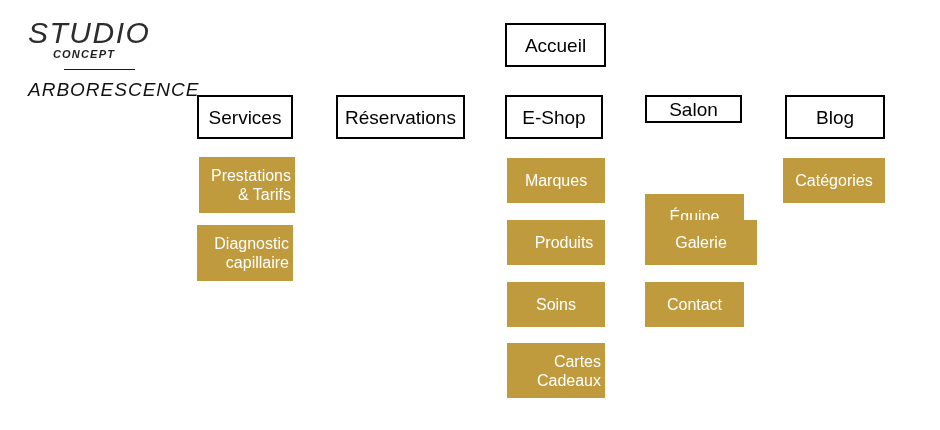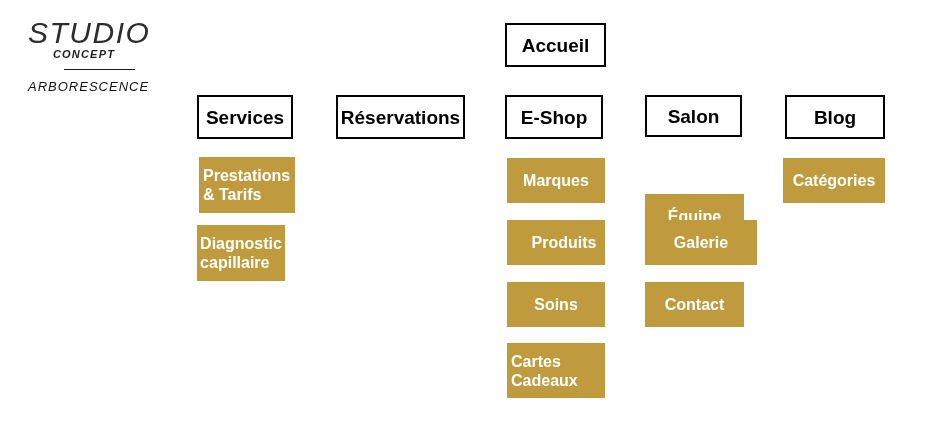--- a/index.html
+++ b/index.html
@@ -42,37 +42,36 @@
     margin-top: -2px;
     line-height: 13px;
   }
   .logo-divider {
     border: 0;
     border-top: 1.5px solid #1a1a1a;
     width: 71px;
     margin: 8px 0 0 36px;
   }
   .logo-caption {
-    font-size: 13px;
+    font-size: 19px;
     font-weight: 400;
     letter-spacing: 1px;
     color: #111111;
     margin-top: 9px;
     white-space: nowrap;
   }
 
   
   .node {
     position: absolute;
     box-sizing: border-box;
     display: flex;
     align-items: center;
     justify-content: center;
-    text-align: left;
-    font-weight: bold;
+    text-align: right;
   }
   .node.page {
     background: #ffffff;
     border: 2.5px solid var(--node_border, #000000);
     color: var(--text_color, #000000);
     font-size: 19px;
     line-height: 21px;
   }
   .node.child {
     background: var(--accent_gold, #BF9B3D);
@@ -92,25 +91,25 @@
     <div class="logo-sub">CONCEPT</div>
     <hr class="logo-divider">
     <div class="logo-caption">ARBORESCENCE</div>
   </div>
 
   <div class="node page" style="left:505px;top:23px;width:101px;height:44px;">Accueil</div>
 
   <div class="node page" style="left:197px;top:95px;width:96px;height:44px;">Services</div>
   <div class="node page" style="left:336px;top:95px;width:129px;height:44px;">Réservations</div>
   <div class="node page" style="left:505px;top:95px;width:98px;height:44px;">E-Shop</div>
-  <div class="node page" style="left:645px;top:95px;width:97px;height:42px;">Salon</div>
+  <div class="node page" style="left:645px;top:95px;width:97px;height:28px;">Salon</div>
   <div class="node page" style="left:785px;top:95px;width:100px;height:44px;">Blog</div>
 
   <div class="node child" style="left:199px;top:157px;width:96px;height:56px;">Prestations &amp; Tarifs</div>
-  <div class="node child" style="left:197px;top:225px;width:88px;height:56px;">Diagnostic capillaire</div>
+  <div class="node child" style="left:197px;top:225px;width:96px;height:56px;">Diagnostic capillaire</div>
 
   <div class="node child" style="left:507px;top:158px;width:98px;height:45px;">Marques</div>
   <div class="node child" style="left:507px;top:220px;width:98px;height:45px;padding-left:20px;">Produits</div>
   <div class="node child" style="left:507px;top:282px;width:98px;height:45px;">Soins</div>
   <div class="node child" style="left:507px;top:343px;width:98px;height:55px;">Cartes Cadeaux</div>
 
   <div class="node child" style="left:645px;top:158px;width:99px;height:45px;margin-top:36px;">Équipe</div>
   <div class="node child" style="left:645px;top:220px;width:112px;height:45px;">Galerie</div>
   <div class="node child" style="left:645px;top:282px;width:99px;height:45px;">Contact</div>
 

